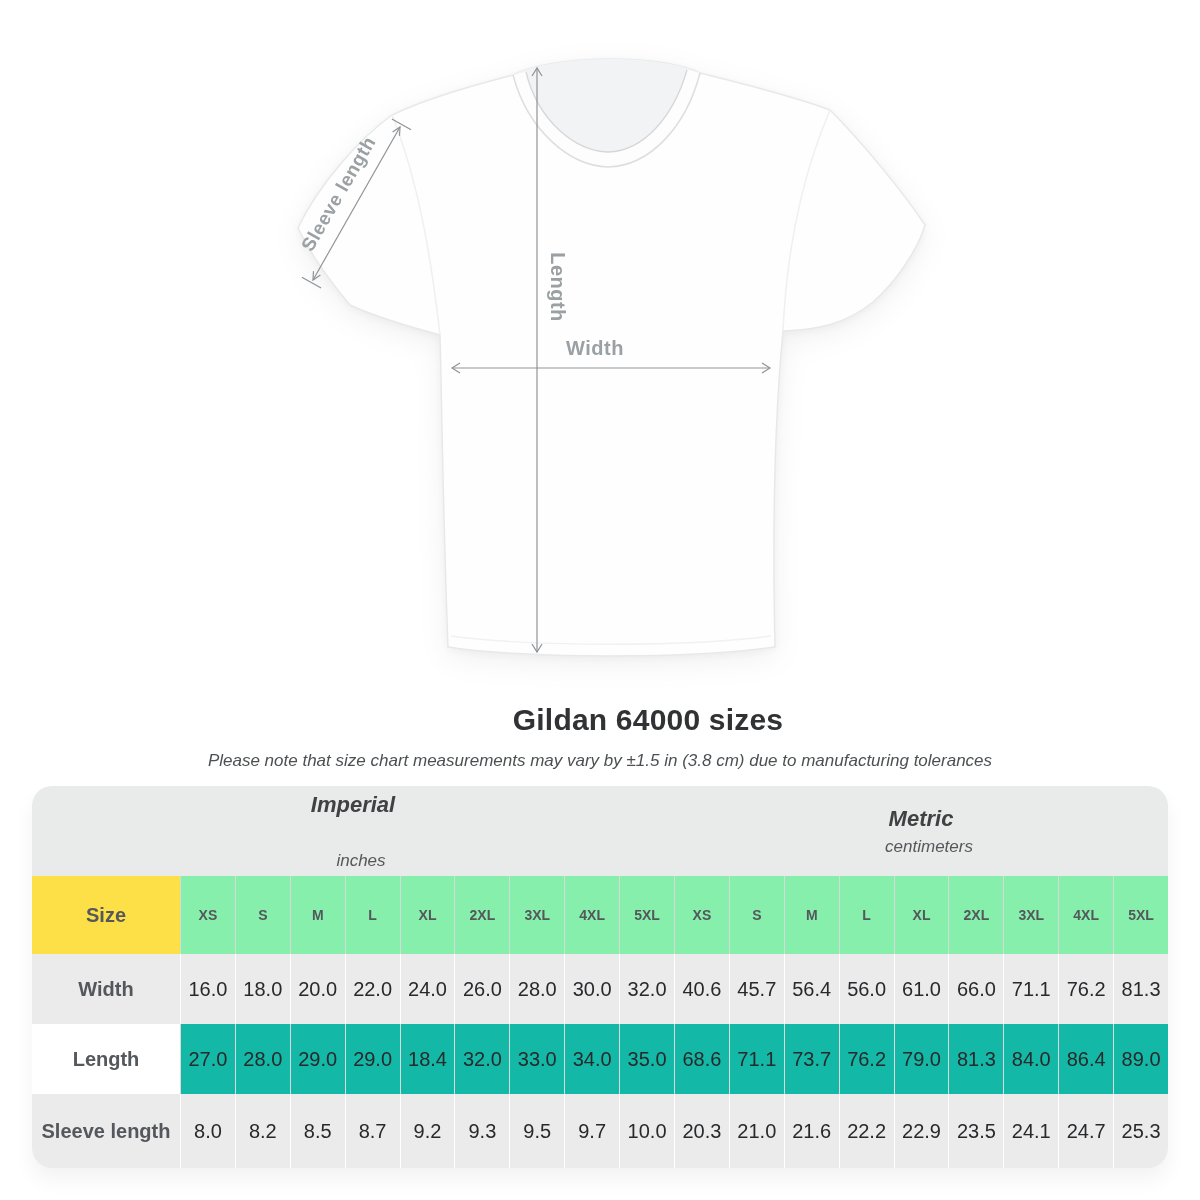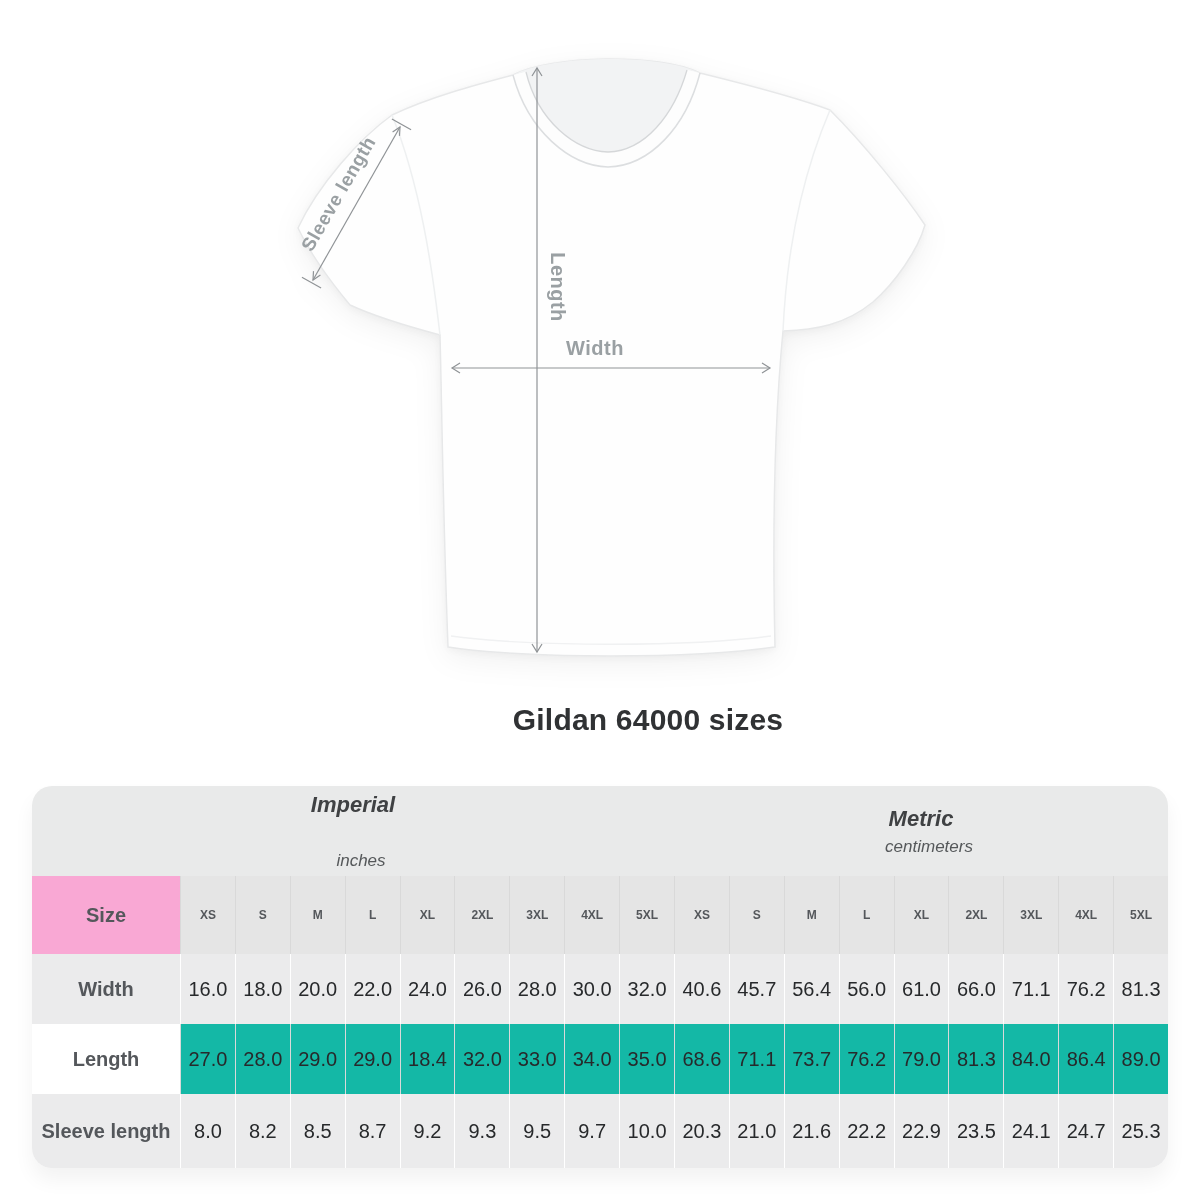--- a/index.html
+++ b/index.html
@@ -27,22 +27,22 @@
     grid-template-rows:90px 78px 70px 70px 74px;
     border-radius:20px; overflow:hidden;
     box-shadow:0 12px 20px rgba(0,0,0,0.05);
   }
   .cell { display:flex; align-items:center; justify-content:center; }
   .band { background:#e9eaea; flex-direction:column; gap:5px; }
   .band-left  { grid-column:1 / 11;gap:33px; }
   .band-right { grid-column:11 / 20; }
   .unit-label { font-size:22px; font-weight:bold; font-style:italic; color:#3f4143; }
   .unit-sub   { font-size:17px; font-style:italic; color:#55585a;margin-left:16px; }
-  .shl { font-size:20px; font-weight:bold; color:#54575b; background:#f9a8d4; }
-  .sh  { font-size:12px; font-weight:bold; color:#54575b; background:#e5e5e5; border-left:1px solid #d9d9d9; }
+  .shl { font-size:20px; font-weight:bold; color:#54575b; background:#fde047; }
+  .sh  { font-size:14px; font-weight:bold; color:#54575b; background:#86efac; border-left:1px solid #d9d9d9; }
   .label { font-size:20px; font-weight:bold; color:#54575b; }
   .dc  { font-size:20px; color:#27292b; border-left:1px solid #d9d9d9; background:#14b8a6; }
   .alt { background:#ebebec; }
   .alt.dc { border-left-color:#ffffff; }
 </style>
 </head>
 <body>
 
 <div class="page">
 
@@ -95,20 +95,21 @@
         <line x1="51.1" y1="253.0" x2="31.9" y2="242.2"></line>
       </g>
 
       <text x="325" y="320" text-anchor="middle" font-family="Liberation Sans, sans-serif" font-size="20" font-weight="bold" fill="#9aa0a3" letter-spacing="0.5">Width</text>
       <text transform="translate(281,252) rotate(90)" text-anchor="middle" font-family="Liberation Sans, sans-serif" font-size="20" font-weight="bold" fill="#9aa0a3" letter-spacing="0.5">Length</text>
       <text transform="translate(74,162) rotate(-60)" text-anchor="middle" font-family="Liberation Sans, sans-serif" font-size="19" font-weight="bold" fill="#9aa0a3" letter-spacing="0.5">Sleeve length</text>
     </svg>
   </div>
 
   <div class="title">Gildan 64000 sizes</div>
+  <div class="subtitle">Please note that size chart measurements may vary by ±1.5 in (3.8 cm) due to manufacturing tolerances</div>
 
   <div class="size-table">
 
     <div class="cell band band-left">
       <div class="unit-label">Imperial</div>
       <div class="unit-sub">inches</div>
     </div>
     <div class="cell band band-right">
       <div class="unit-label">Metric</div>
       <div class="unit-sub">centimeters</div>

